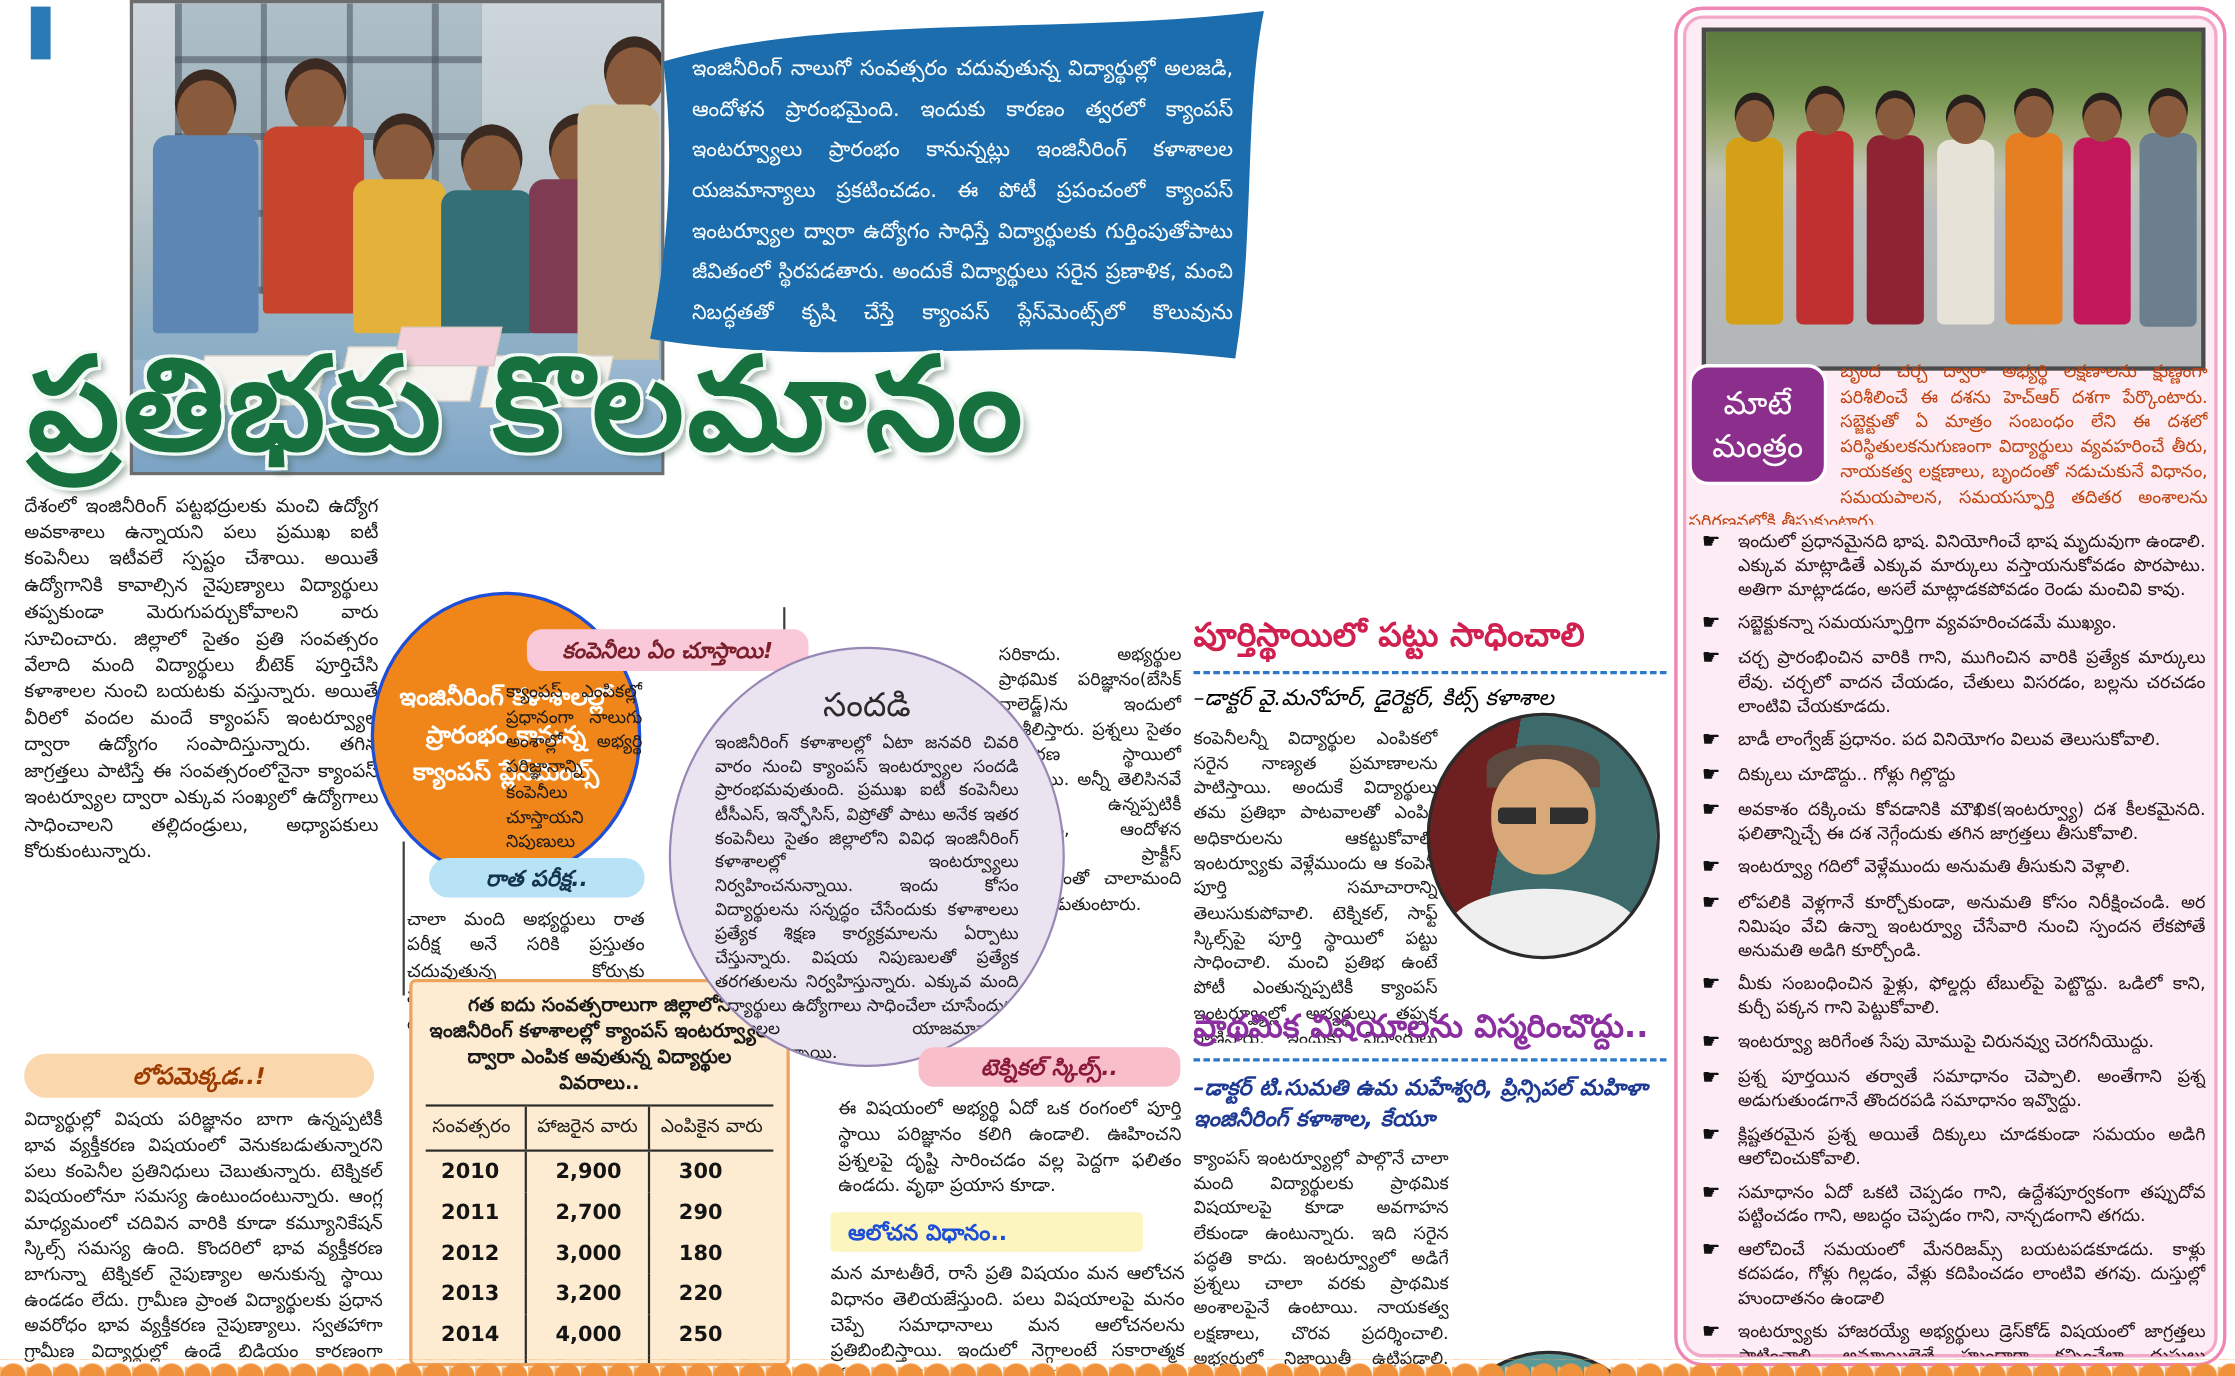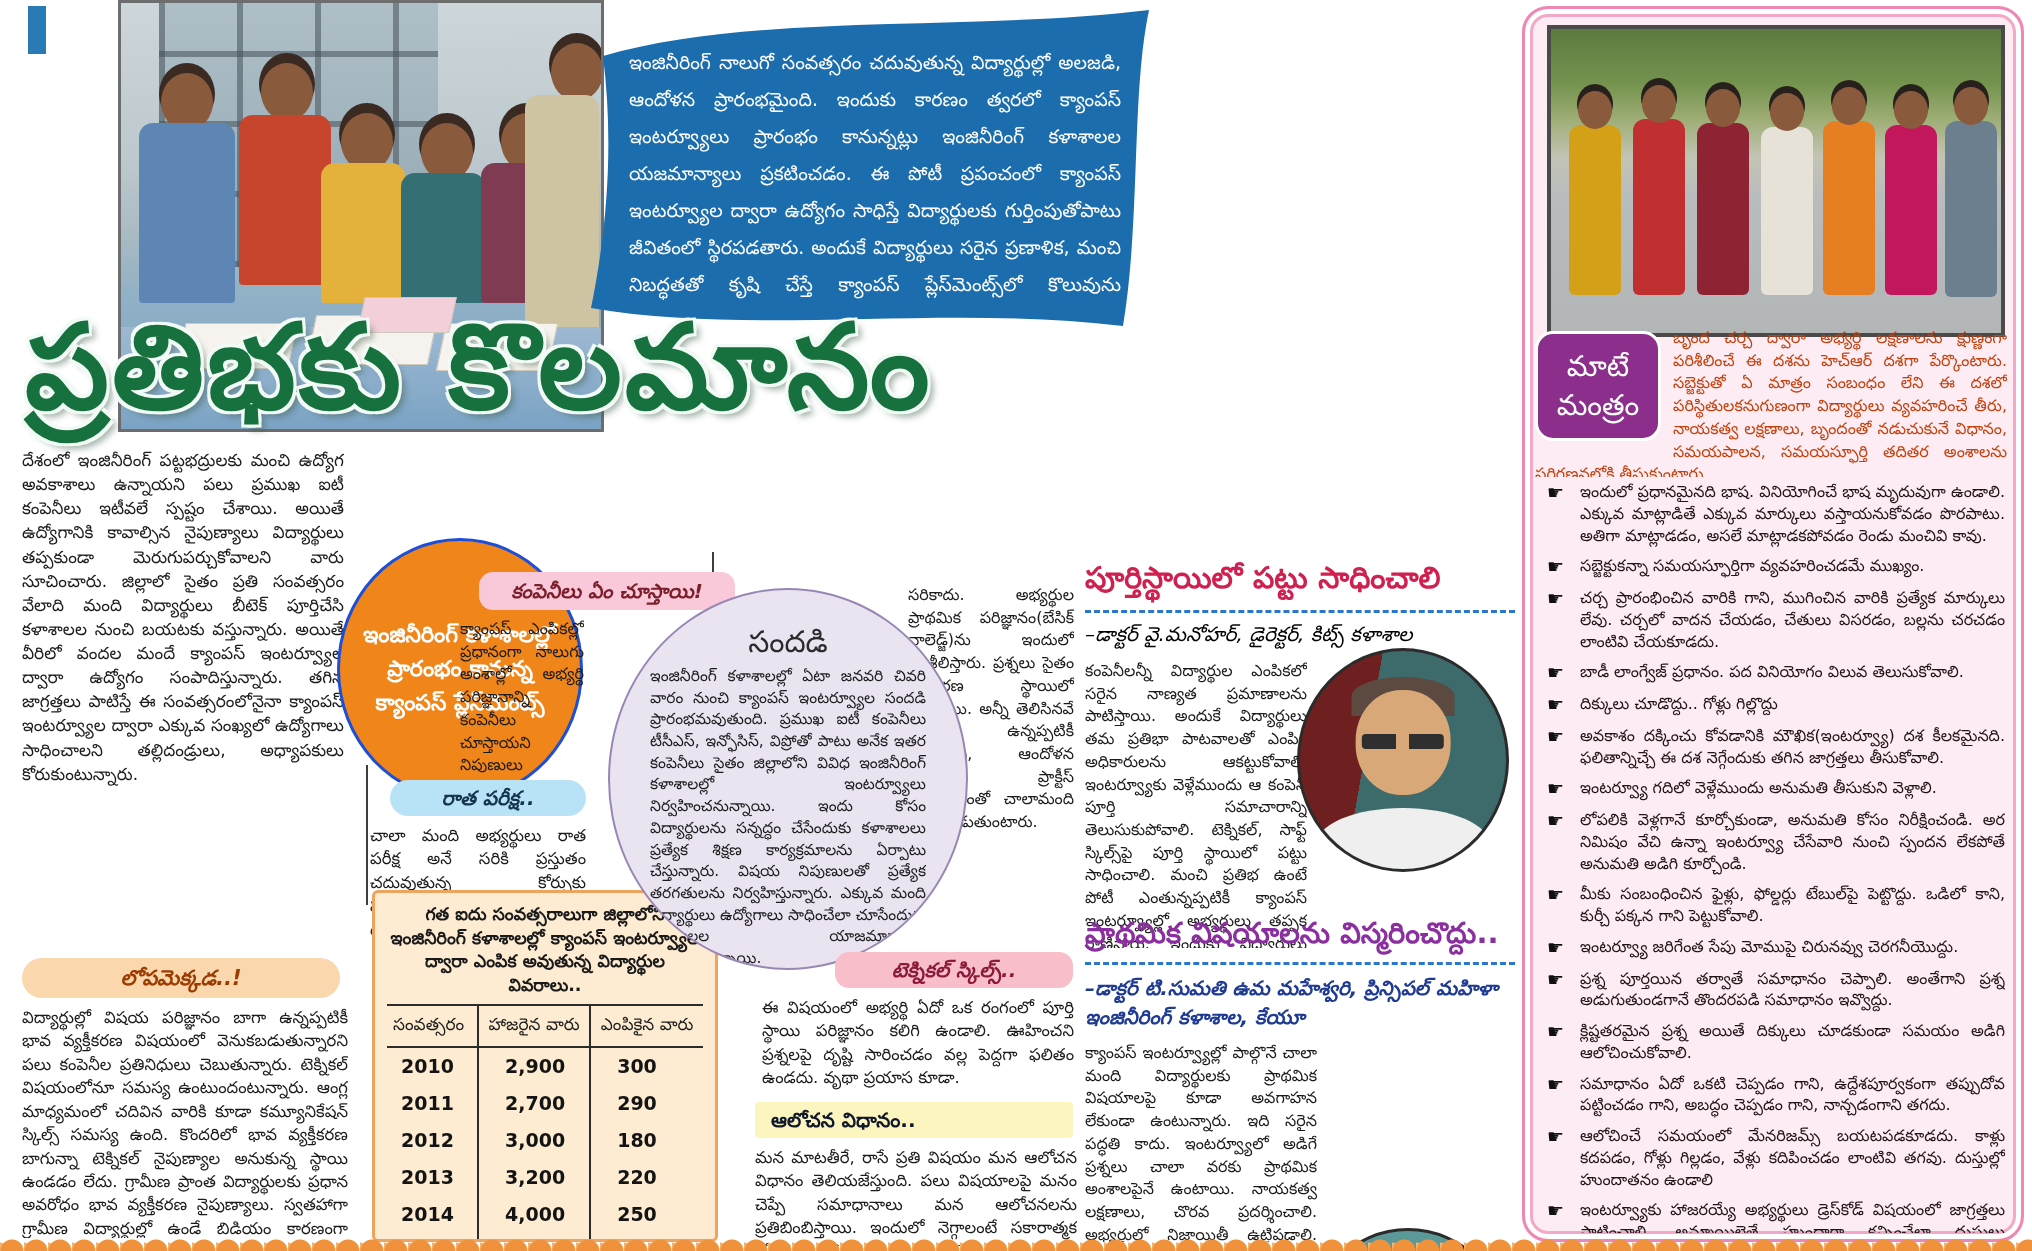--- a/index.html
+++ b/index.html
@@ -159,21 +159,21 @@
 
   <div class="abs" style="left:608px;top:588px;width:360px;height:382px;border-radius:50%;background:#eae4f1;border:2px solid #9887b5;
               box-sizing:border-box;padding:34px 40px 0 40px;overflow:hidden;">
     <div style="text-align:center;font-size:30px;color:#2b2b2b;">సందడి</div>
     <div class="jtxt" style="font-size:15.5px;line-height:1.4;">ఇంజినీరింగ్ కళాశాలల్లో ఏటా జనవరి చివరి వారం నుంచి క్యాంపస్ ఇంటర్వ్యూల సందడి ప్రారంభమవుతుంది. ప్రముఖ ఐటీ కంపెనీలు టీసీఎస్, ఇన్ఫోసిస్, విప్రోతో పాటు అనేక ఇతర కంపెనీలు సైతం జిల్లాలోని వివిధ ఇంజినీరింగ్ కళాశాలల్లో ఇంటర్వ్యూలు నిర్వహించనున్నాయి. ఇందు కోసం విద్యార్థులను సన్నద్ధం చేసేందుకు కళాశాలలు ప్రత్యేక శిక్షణ కార్యక్రమాలను ఏర్పాటు చేస్తున్నారు. విషయ నిపుణులతో ప్రత్యేక తరగతులను నిర్వహిస్తున్నారు. ఎక్కువ మంది విద్యార్థులు ఉద్యోగాలు సాధించేలా చూసేందుకు కళాశాలల యాజమాన్యాలు ప్రయత్నిస్తున్నాయి.</div>
   </div>
 
   <div class="abs pill" style="left:835px;top:952px;width:238px;height:36px;line-height:36px;background:#f8bfca;color:#8b1a3a;font-size:20px;border-radius:14px;">టెక్నికల్ స్కిల్స్..</div>
   <div class="abs jtxt" style="left:762px;top:996px;width:312px;height:102px;font-size:16.5px;">ఈ విషయంలో అభ్యర్థి ఏదో ఒక రంగంలో పూర్తి స్థాయి పరిజ్ఞానం కలిగి ఉండాలి. ఊహించని ప్రశ్నలపై దృష్టి సారించడం వల్ల పెద్దగా ఫలితం ఉండదు. వృథా ప్రయాస కూడా.</div>
 
-  <div class="abs" style="left:755px;top:1102px;width:318px;height:36px;line-height:36px;background:#fdf5c0;color:#0f172a;font-weight:bold;font-size:20px;text-align:left;padding-left:16px;box-sizing:border-box;border-radius:4px;">ఆలోచన విధానం..</div>
+  <div class="abs" style="left:755px;top:1102px;width:284px;height:36px;line-height:36px;background:#fdf5c0;color:#1d4ed8;font-weight:bold;font-size:20px;text-align:left;padding-left:16px;box-sizing:border-box;border-radius:4px;">ఆలోచన విధానం..</div>
   <div class="abs jtxt" style="left:755px;top:1146px;width:322px;height:100px;font-size:16.5px;">మన మాటతీరే, రాసే ప్రతి విషయం మన ఆలోచన విధానం తెలియజేస్తుంది. పలు విషయాలపై మనం చెప్పే సమాధానాలు మన ఆలోచనలను ప్రతిబింబిస్తాయి. ఇందులో నెగ్గాలంటే సకారాత్మక ధోరణి(పాజిటివ్ థింకింగ్)తో వ్యవహరించాలి.</div>
 
   <div class="abs" style="left:1085px;top:560px;width:432px;font-size:30px;font-weight:bold;color:#d02050;">పూర్తిస్థాయిలో పట్టు సాధించాలి</div>
   <div class="abs dashes" style="left:1085px;top:610px;width:430px;"></div>
   <div class="abs" style="left:1085px;top:622px;width:432px;font-size:20px;font-weight:normal;font-style:italic;color:#000000;">–డాక్టర్ వై.మనోహర్, డైరెక్టర్, కిట్స్ కళాశాల</div>
   <div class="abs jtxt" style="left:1085px;top:660px;width:222px;height:288px;font-size:16px;">కంపెనీలన్నీ విద్యార్థుల ఎంపికలో సరైన నాణ్యత ప్రమాణాలను పాటిస్తాయి. అందుకే విద్యార్థులు తమ ప్రతిభా పాటవాలతో ఎంపిక అధికారులను ఆకట్టుకోవాలి. ఇంటర్వ్యూకు వెళ్లేముందు ఆ కంపెనీ పూర్తి సమాచారాన్ని తెలుసుకుపోవాలి. టెక్నికల్, సాఫ్ట్ స్కిల్స్‌పై పూర్తి స్థాయిలో పట్టు సాధించాలి. మంచి ప్రతిభ ఉంటే పోటీ ఎంతున్నప్పటికీ క్యాంపస్ ఇంటర్వ్యూల్లో అభ్యర్థులు తప్పక రాణిస్తారు. ఇందుకు విద్యార్థులు నైపుణ్యాలను పెంపొందించుకోవాలి.</div>
   <div class="abs portrait" style="left:1297px;top:648px;width:212px;height:224px;background:linear-gradient(100deg,#6e2020 0 34%,#3d6b6b 34% 100%);">
     <div class="hairm"></div>
     <div class="face"></div>
     <div class="glasses"></div>

